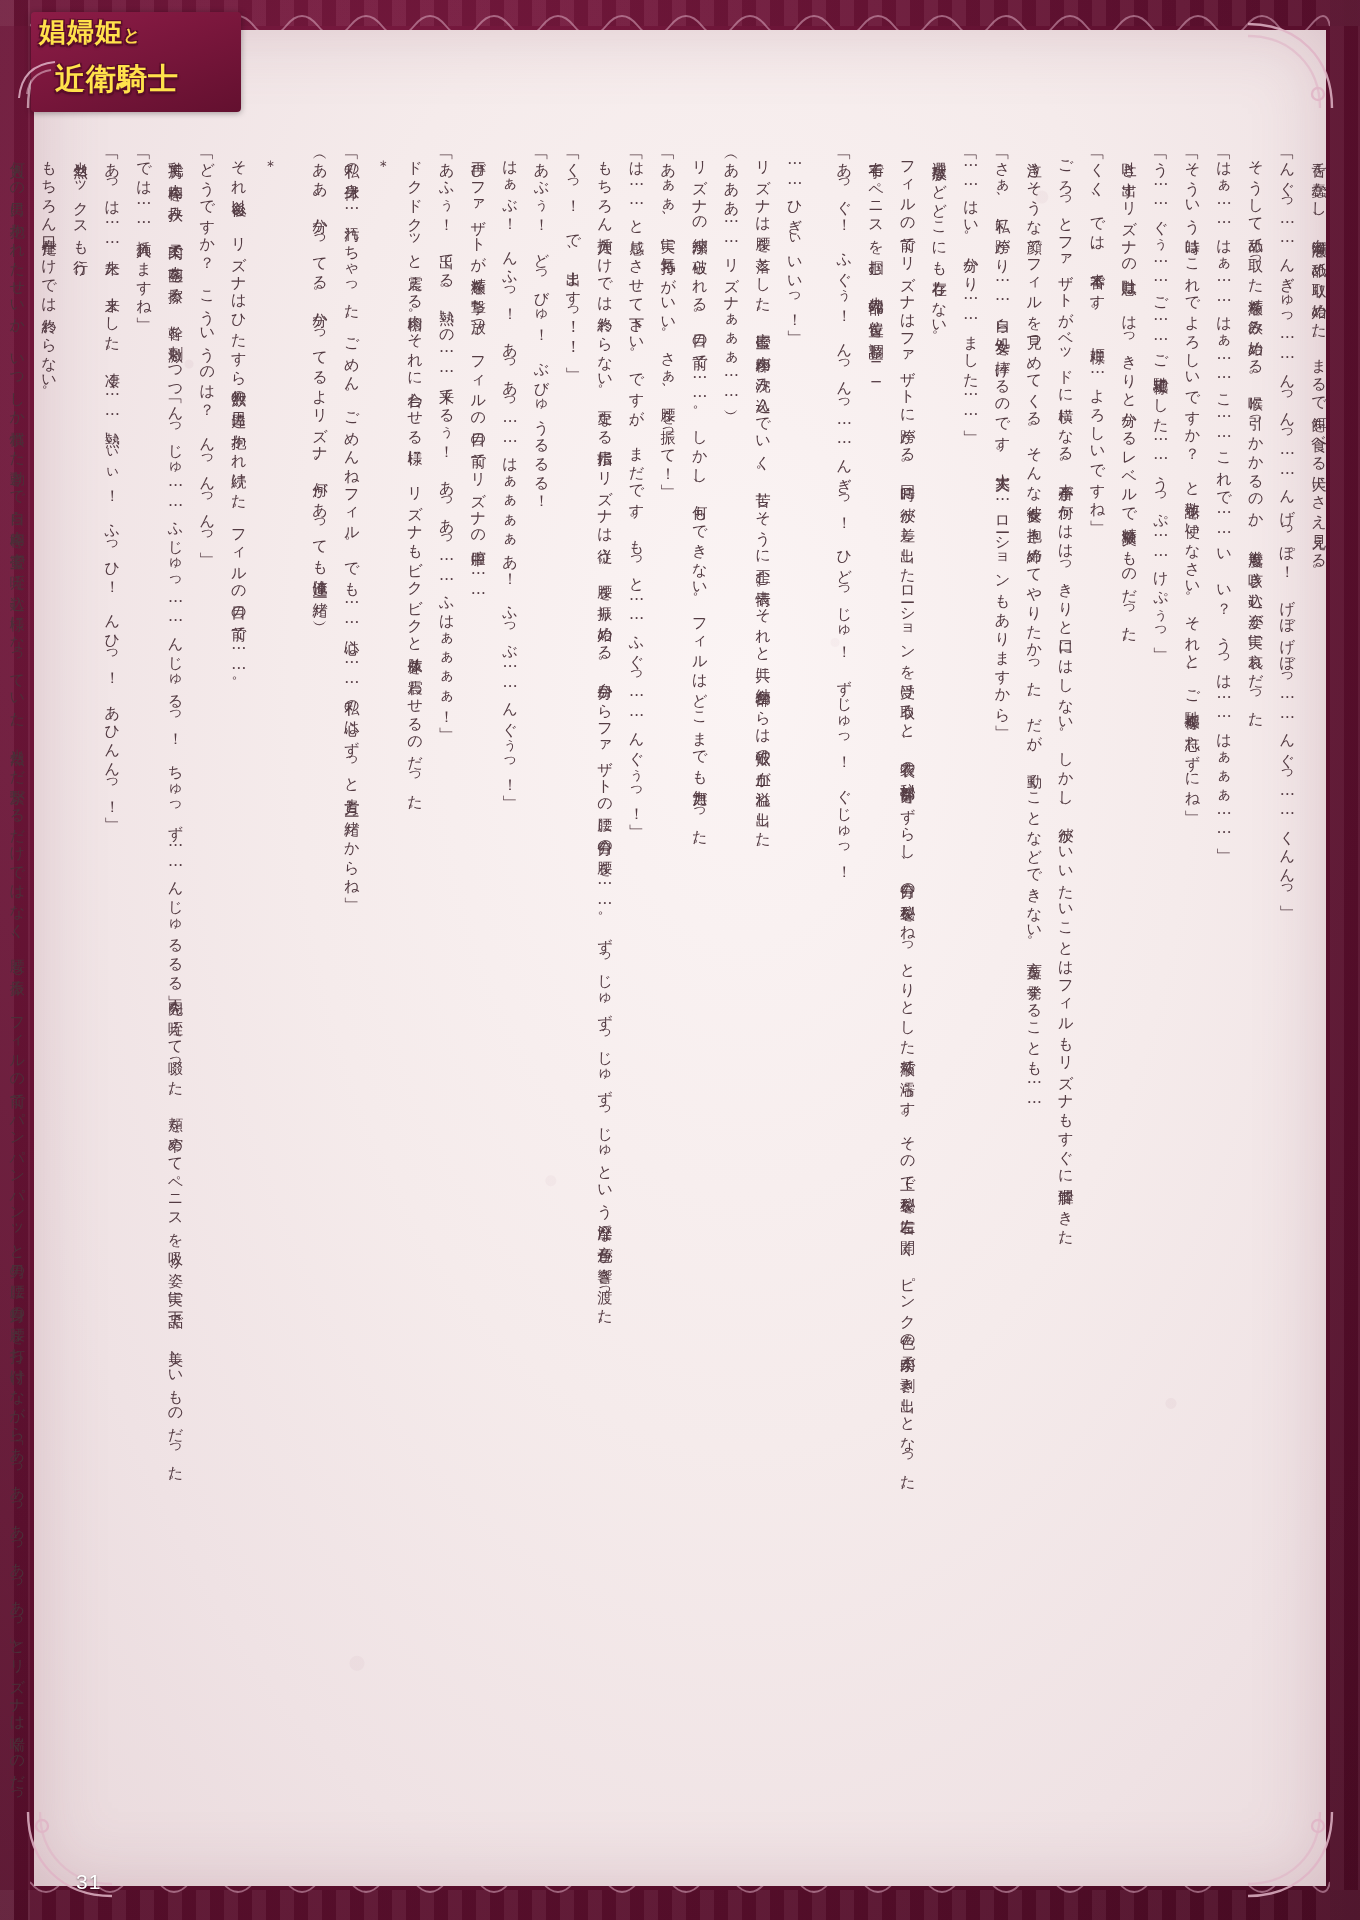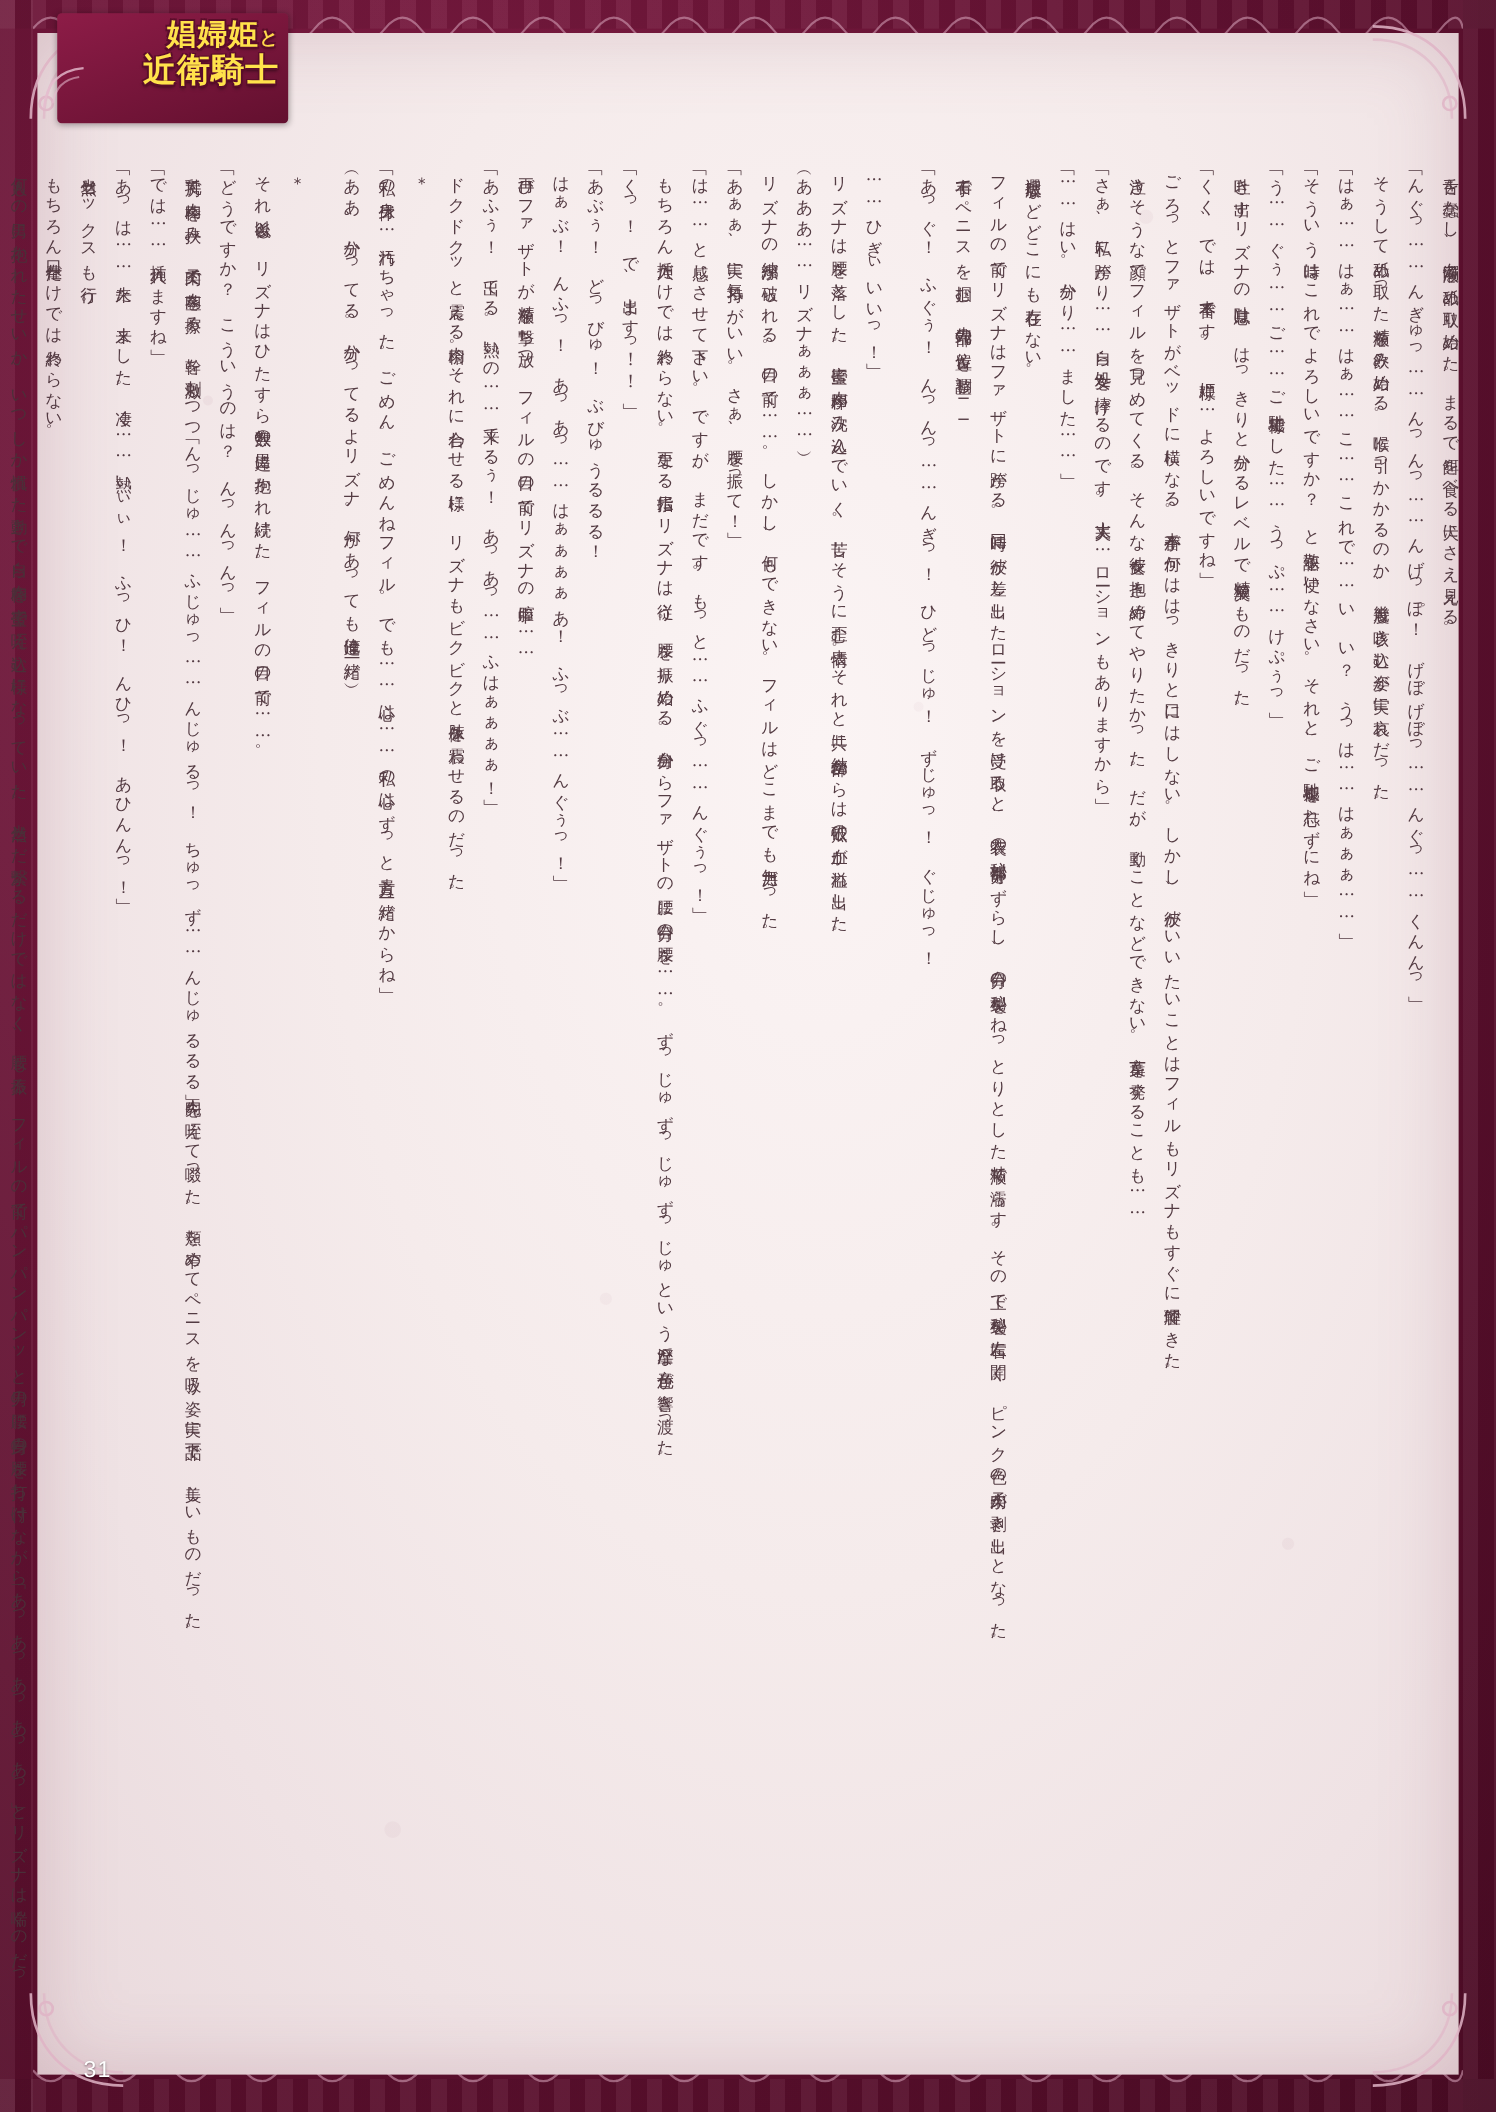--- a/index.html
+++ b/index.html
@@ -72,26 +72,25 @@
       radial-gradient(circle at 40% 62%, rgba(190,150,165,0.08) 0 5px, transparent 6px),
       radial-gradient(circle at 88% 74%, rgba(190,150,165,0.10) 0 5px, transparent 6px),
       radial-gradient(circle at 25% 88%, rgba(190,150,165,0.09) 0 7px, transparent 8px),
       radial-gradient(circle at 62% 33%, rgba(190,150,165,0.07) 0 4px, transparent 5px);
     pointer-events: none;
   }
 
   
   .title-plate {
     position: absolute;
-    left: 52px;
+    left: 31px;
     top: 12px;
     width: 210px;
     height: 100px;
     z-index: 6;
-    text-align: right;
   }
   .title-plate .plate-bg {
     position: absolute;
     inset: 0;
     background: linear-gradient(160deg, #8d1c47 0%, #63102f 100%);
     border-radius: 4px;
     box-shadow: 0 1px 6px rgba(0,0,0,0.35);
   }
   .title-text {
     position: absolute;
@@ -103,21 +102,21 @@
     font-weight: bold;
     line-height: 1.06;
     text-shadow:
       -1.5px -1.5px 0 #5a0d2a, 1.5px -1.5px 0 #5a0d2a,
       -1.5px 1.5px 0 #5a0d2a, 1.5px 1.5px 0 #5a0d2a,
       0 2px 3px rgba(0,0,0,0.5);
     letter-spacing: 1px;
   }
   .title-line1 { font-size: 27px; }
   .title-line1 .small { font-size: 17px; color: #ffd94b; }
-  .title-line2 { font-size: 30px; padding-left: 16px; margin-top: 2px; }
+  .title-line2 { font-size: 30px; padding-left: 16px; margin-top: 16px; }
 
   .plate-flourish {
     position: absolute;
     left: -16px;
     top: 46px;
     width: 44px;
     height: 44px;
     opacity: 0.8;
   }
 

